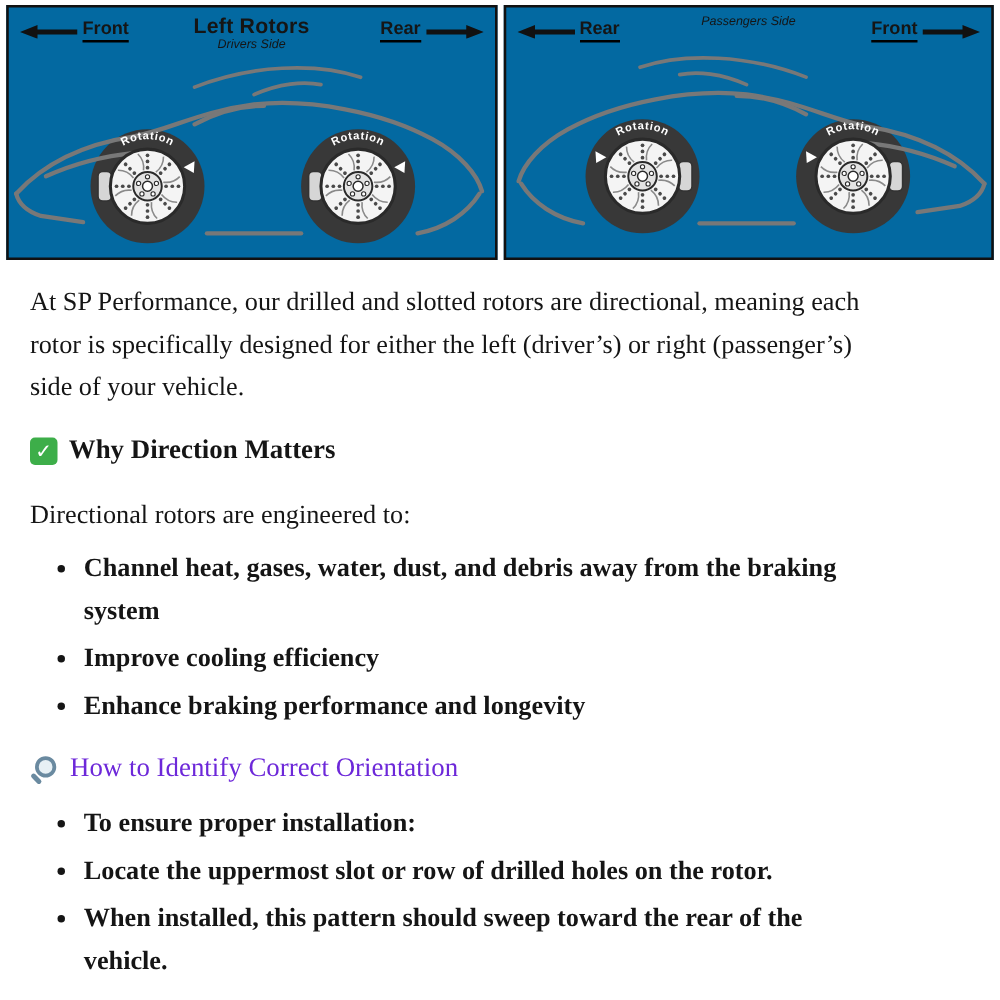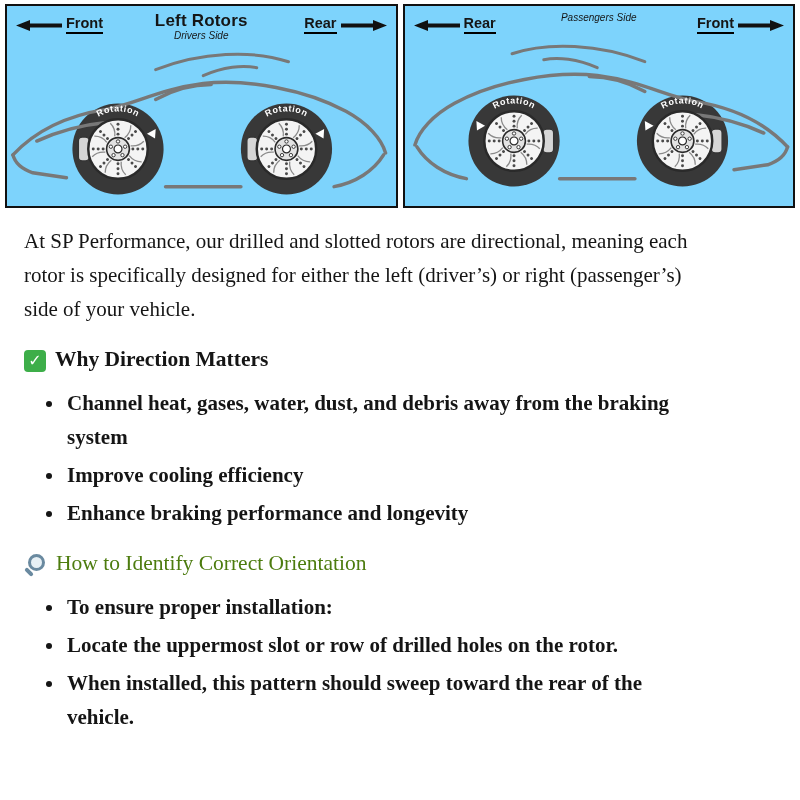--- a/index.html
+++ b/index.html
@@ -4,21 +4,21 @@
 <style>
   * { box-sizing: border-box; }
   html,body { margin:0; padding:0; background:#fff; }
   body {
     width:800px; height:800px; overflow:hidden;
     font-family:"Liberation Serif", serif; color:#151515;
   }
 
   
   .diagram-row { display:flex; gap:5px; padding:4px 5px 0 5px; }
-  .panel { flex:1 1 0; border:2.5px solid #111; background:#7dd3fc; overflow:hidden; }
+  .panel { flex:1 1 0; border:2.5px solid #111; background:#0369a1; overflow:hidden; }
   .panel-header {
     display:grid; grid-template-columns:1fr auto 1fr; align-items:start;
     padding:6px 9px 0 9px;
     font-family:"Liberation Sans", sans-serif;
   }
   .dir { display:flex; align-items:center; gap:4px; margin-top:4px; }
   .dir.right { justify-self:end; }
   .dir-label {
     font-weight:bold; font-size:14.5px; line-height:1.05;
     border-bottom:2px solid #000; padding-bottom:1px;
@@ -31,21 +31,21 @@
   .rot-text { font-family:"Liberation Sans", sans-serif; font-size:9px; font-weight:bold; fill:#fff; letter-spacing:.6px; }
 
   
   .article { padding:16px 100px 0 24px; font-size:21px; line-height:1.62; }
   .para { margin:0; }
   .section-heading {
     display:flex; align-items:center; gap:9px;
     font-size:21.5px; margin:16px 0 0 0;
   }
   .section-heading.bold .heading-text { font-weight:bold; }
-  .section-heading.regular .heading-text { font-weight:normal; color:#4d7c0f; }
+  .section-heading.regular .heading-text { font-weight:normal; color:#6d28d9; }
   .lead { margin:17px 0 0 0; }
   ul.bullets { margin:9px 0 0 0; padding:0 0 0 41px;font-weight:bold; }
   ul.bullets li { margin:0 0 4px 0; padding-left:2px; }
 
   
   .icon-check {
     flex:0 0 auto; width:22px; height:22px; border-radius:4px;
     background:#3dae49; position:relative; top:1px;
   }
   .icon-check::after {
@@ -209,20 +209,21 @@
 
 <div class="article">
 
   <p class="para">At SP Performance, our drilled and slotted rotors are directional, meaning each rotor is specifically designed for either the left (driver’s) or right (passenger’s) side of your vehicle.</p>
 
   <div class="section-heading bold">
     <span class="icon-check"></span>
     <span class="heading-text">Why Direction Matters</span>
   </div>
 
+  <p class="para lead">Directional rotors are engineered to:</p>
 
   <ul class="bullets">
     <li>Channel heat, gases, water, dust, and debris away from the braking system</li>
     <li>Improve cooling efficiency</li>
     <li>Enhance braking performance and longevity</li>
   </ul>
 
   <div class="section-heading regular">
     <span class="icon-magnifier"></span>
     <span class="heading-text">How to Identify Correct Orientation</span>

